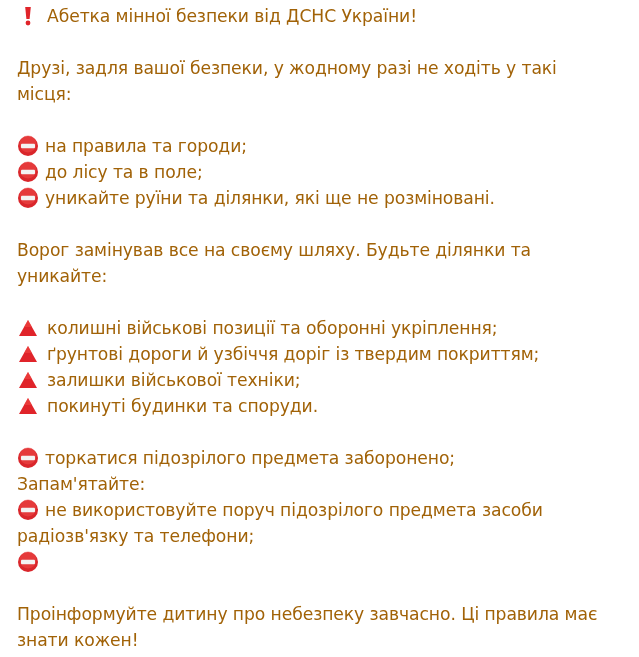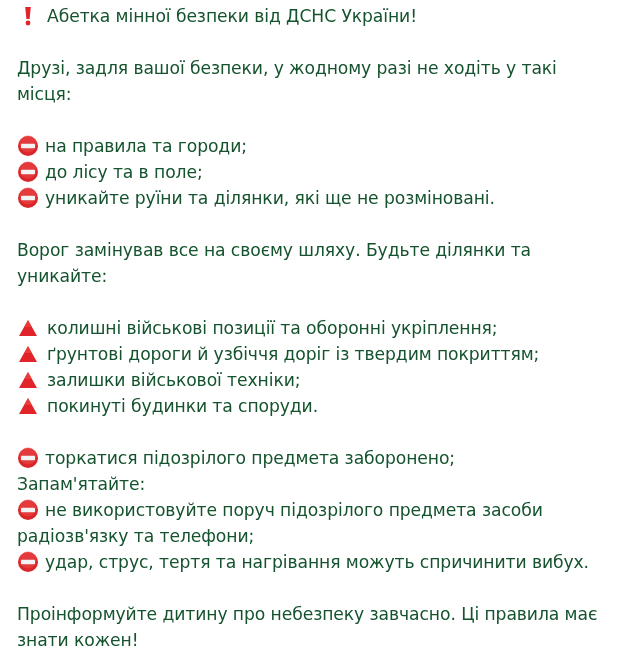--- a/index.html
+++ b/index.html
@@ -3,21 +3,21 @@
 <meta charset="utf-8">
 <style>
   html, body { margin:0; padding:0; background:#ffffff; }
   body { width:639px; height:657px; overflow:hidden; }
   .msg {
     position:relative;
     padding:3px 0 0 17px;
     font-family:"DejaVu Sans", "Liberation Sans", sans-serif;
     font-size:17.2px;
     line-height:26px;
-    color:#14532d;
+    color:#a16207;
     letter-spacing:-0.1px;
   }
   .line { white-space:nowrap; height:26px; display:flex; align-items:center; }
   .blank { height:26px; }
   .ico { display:inline-block; width:22px; height:22px; margin-right:6px; flex:0 0 22px; position:relative; }
   .ico svg { width:22px; height:22px; display:block; }
   .ico-small { width:20px; flex-basis:20px; margin-right:10px; }
 </style>
 </head>
 <body>
@@ -135,19 +135,18 @@
   </div>
   <div class="line">радіозв'язку та телефони;</div>
   <div class="line">
     <span class="ico">
         <svg viewBox="0 0 22 22">
           <circle cx="11" cy="11" r="10" fill="#d9262b"></circle>
           <circle cx="11" cy="9" r="8.5" fill="#ee4a48" opacity=".55"></circle>
           <rect x="4" y="8.8" width="14" height="4.4" rx="1" fill="#f3f3f3"></rect>
         </svg>
       </span>
-    <span>удар, струс, тертя та нагрівання можуть спричинити вибух.</span>
   </div>
   <div class="blank"></div>
 
   <div class="line">Проінформуйте дитину про небезпеку завчасно. Ці правила має</div>
   <div class="line">знати кожен!</div>
 </div>
 
 </body></html>

